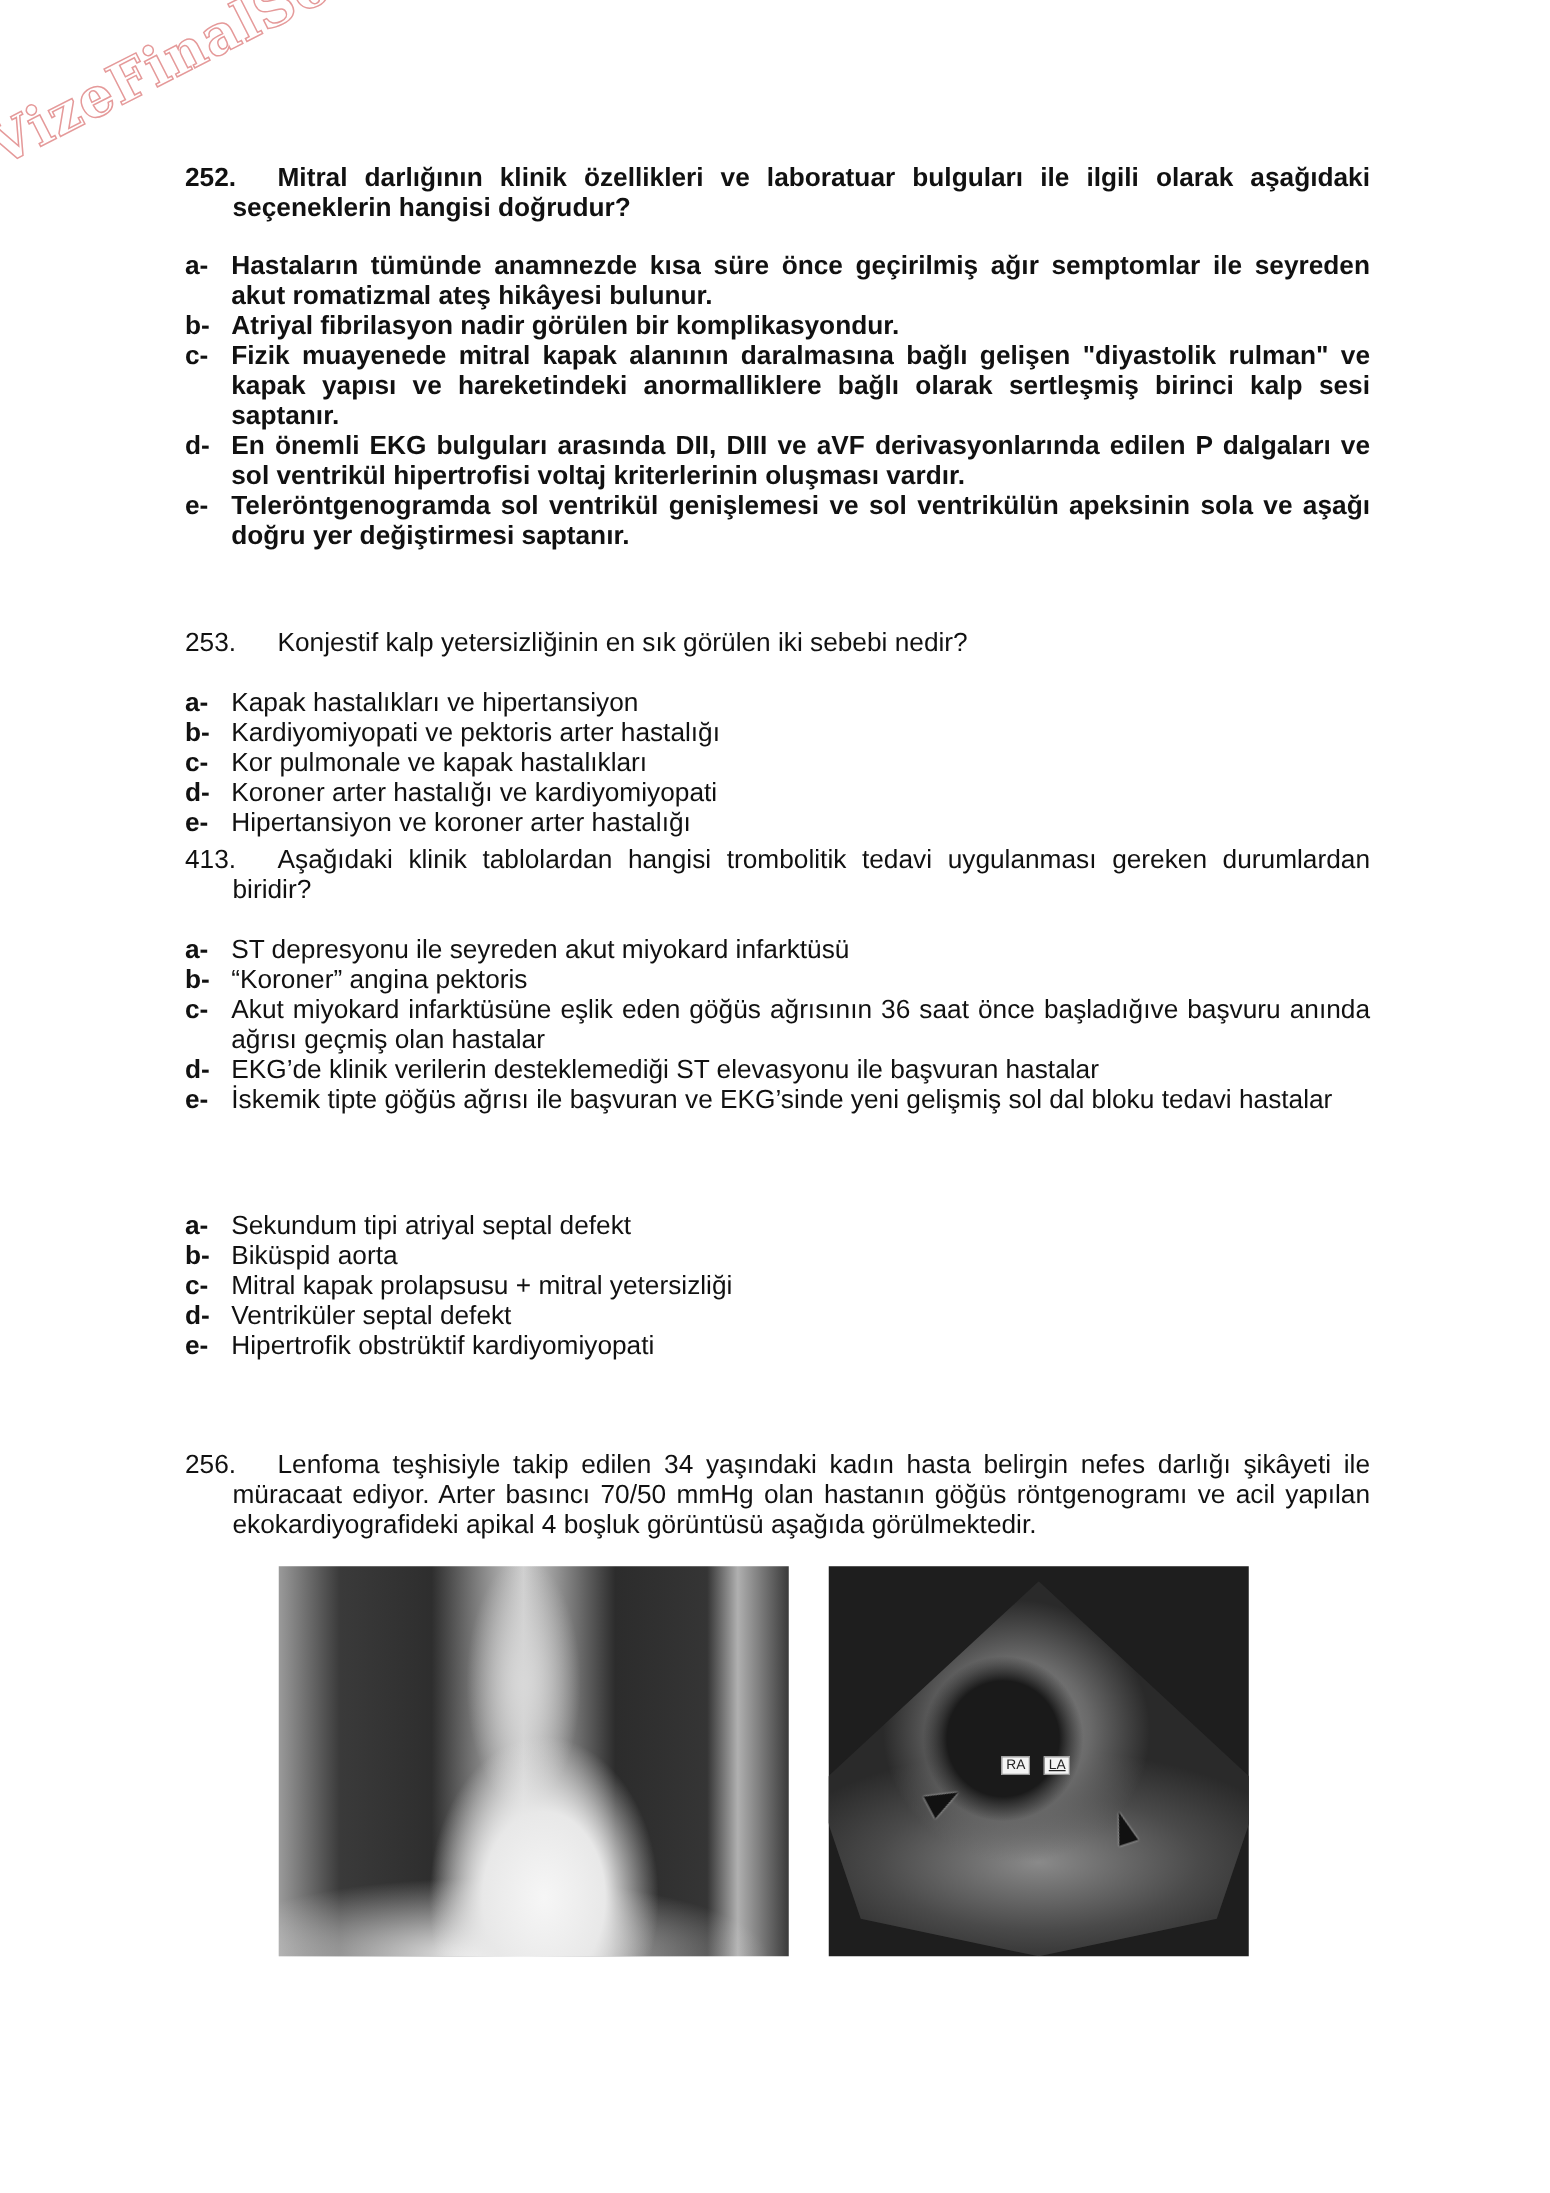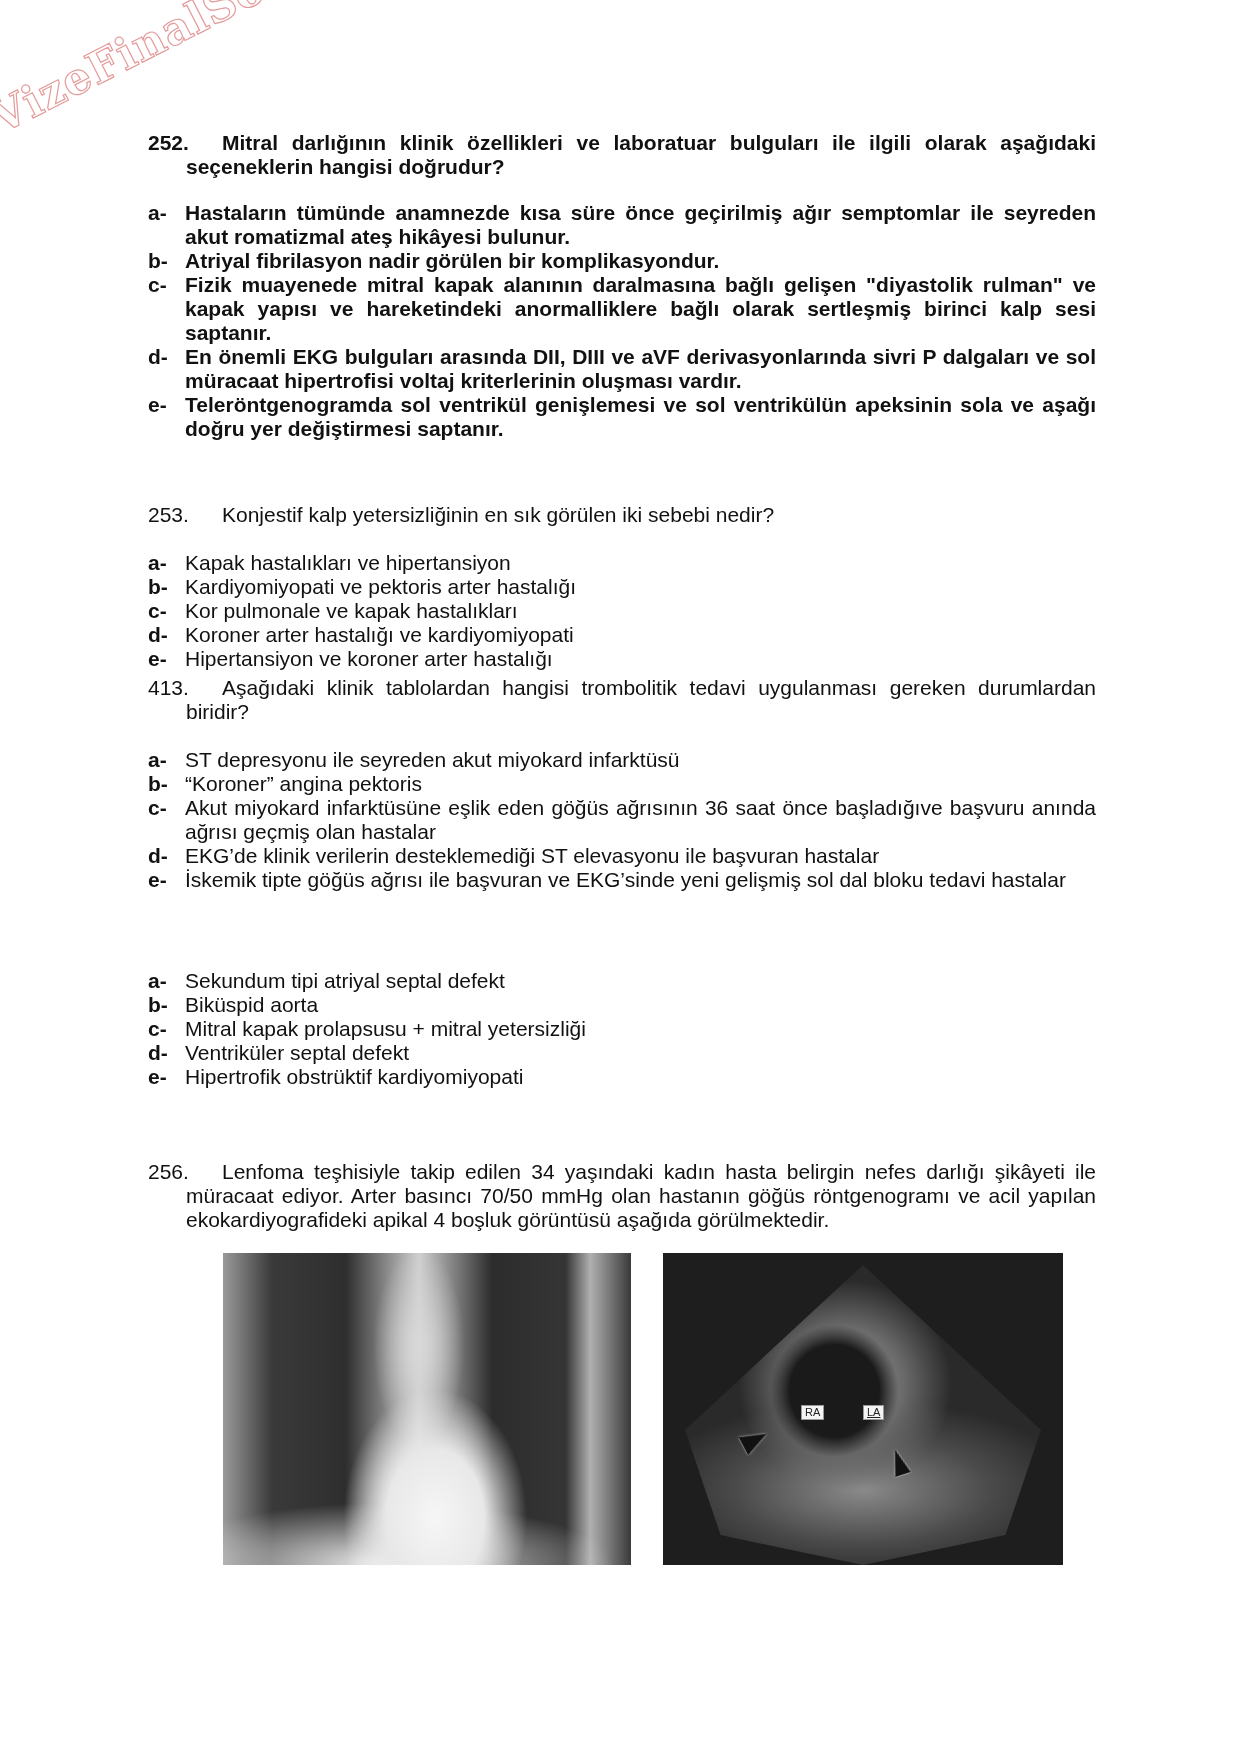--- a/index.html
+++ b/index.html
@@ -29,41 +29,41 @@
   .figure { position: absolute; top: 1253px; height: 312px; z-index: 2; }
   .xray {
     left: 223px; width: 408px;
     background:
       radial-gradient(ellipse 30% 55% at 52% 85%, #f6f6f6 0%, #e8e8e8 40%, rgba(220,220,220,0) 75%),
       radial-gradient(ellipse 14% 40% at 48% 30%, #d8d8d8 0%, rgba(180,180,180,0) 80%),
       radial-gradient(ellipse 70% 25% at 40% 100%, #f2f2f2 0%, rgba(240,240,240,0) 80%),
       linear-gradient(90deg, #9a9a9a 0%, #3a3a3a 12%, #2e2e2e 30%, #cfcfcf 48%, #2c2c2c 66%, #353535 84%, #b0b0b0 90%, #3a3a3a 100%);
   }
   .echo {
-    left: 663px; width: 400px; background: #1e1e1e; overflow: hidden;
+    left: 663px; width: 336px; background: #1e1e1e; overflow: hidden;
   }
   .echo-sector {
     position: absolute; left: 50%; top: 12px; width: 0; height: 0;
   }
   .echo-cone {
     position: absolute; left: -178px; top: 0; width: 356px; height: 300px;
     background:
       radial-gradient(ellipse 18% 22% at 42% 42%, #1a1a1a 0%, #1a1a1a 70%, rgba(0,0,0,0) 100%),
       radial-gradient(ellipse 30% 35% at 45% 40%, #9a9a9a 0%, #6a6a6a 55%, rgba(60,60,60,0) 100%),
       radial-gradient(ellipse 60% 30% at 50% 75%, #8a8a8a 0%, #4a4a4a 60%, rgba(30,30,30,0) 100%),
       #2a2a2a;
     clip-path: polygon(50% 0%, 0% 55%, 10% 90%, 50% 100%, 90% 90%, 100% 55%);
   }
   .echo-label {
     position: absolute; top: 152px; background: #f4f4f4; color: #222;
     font-family: "Liberation Sans", sans-serif; font-size: 11px; line-height: 13px;
     padding: 0 3px; border: 1px solid #999;
   }
   .echo-ra { left: 138px; }
-  .echo-la { left: 200px; text-decoration: underline; }
+  .echo-la { left: 172px; text-decoration: underline; }
   .arrow { position: absolute; width: 0; height: 0; }
   .arrow-left { left: 82px; top: 174px; border-left: 10px solid transparent; border-right: 10px solid transparent; border-bottom: 26px solid #111; transform: rotate(62deg); filter: drop-shadow(0 0 1px #ddd); }
   .arrow-right { left: 228px; top: 196px; border-left: 8px solid transparent; border-right: 8px solid transparent; border-bottom: 26px solid #111; transform: rotate(-18deg); filter: drop-shadow(0 0 1px #ddd); }
 </style>
 </head>
 <body>
 
 <div class="page">
 
   <div class="watermark">VizeFinalSoruPaylasimi.com</div>
@@ -80,21 +80,21 @@
       <div class="opt">
           <span class="opt-letter">b-</span>
           <span class="opt-text">Atriyal fibrilasyon nadir görülen bir komplikasyondur.</span>
         </div>
       <div class="opt">
           <span class="opt-letter">c-</span>
           <span class="opt-text">Fizik muayenede mitral kapak alanının daralmasına bağlı gelişen "diyastolik rulman" ve kapak yapısı ve hareketindeki anormalliklere bağlı olarak sertleşmiş birinci kalp sesi saptanır.</span>
         </div>
       <div class="opt">
           <span class="opt-letter">d-</span>
-          <span class="opt-text">En önemli EKG bulguları arasında DII, DIII ve aVF derivasyonlarında sivri P dalgaları ve sol müracaat hipertrofisi voltaj kriterlerinin oluşması vardır.</span>
+          <span class="opt-text">En önemli EKG bulguları arasında DII, DIII ve aVF derivasyonlarında edilen P dalgaları ve sol ventrikül hipertrofisi voltaj kriterlerinin oluşması vardır.</span>
         </div>
       <div class="opt">
           <span class="opt-letter">e-</span>
           <span class="opt-text">Teleröntgenogramda sol ventrikül genişlemesi ve sol ventrikülün apeksinin sola ve aşağı doğru yer değiştirmesi saptanır.</span>
         </div>
     </div>
   </div>
 
   <div class="q" style="top:483px;margin-top:20px;">
     <div class="q-head wrap">

